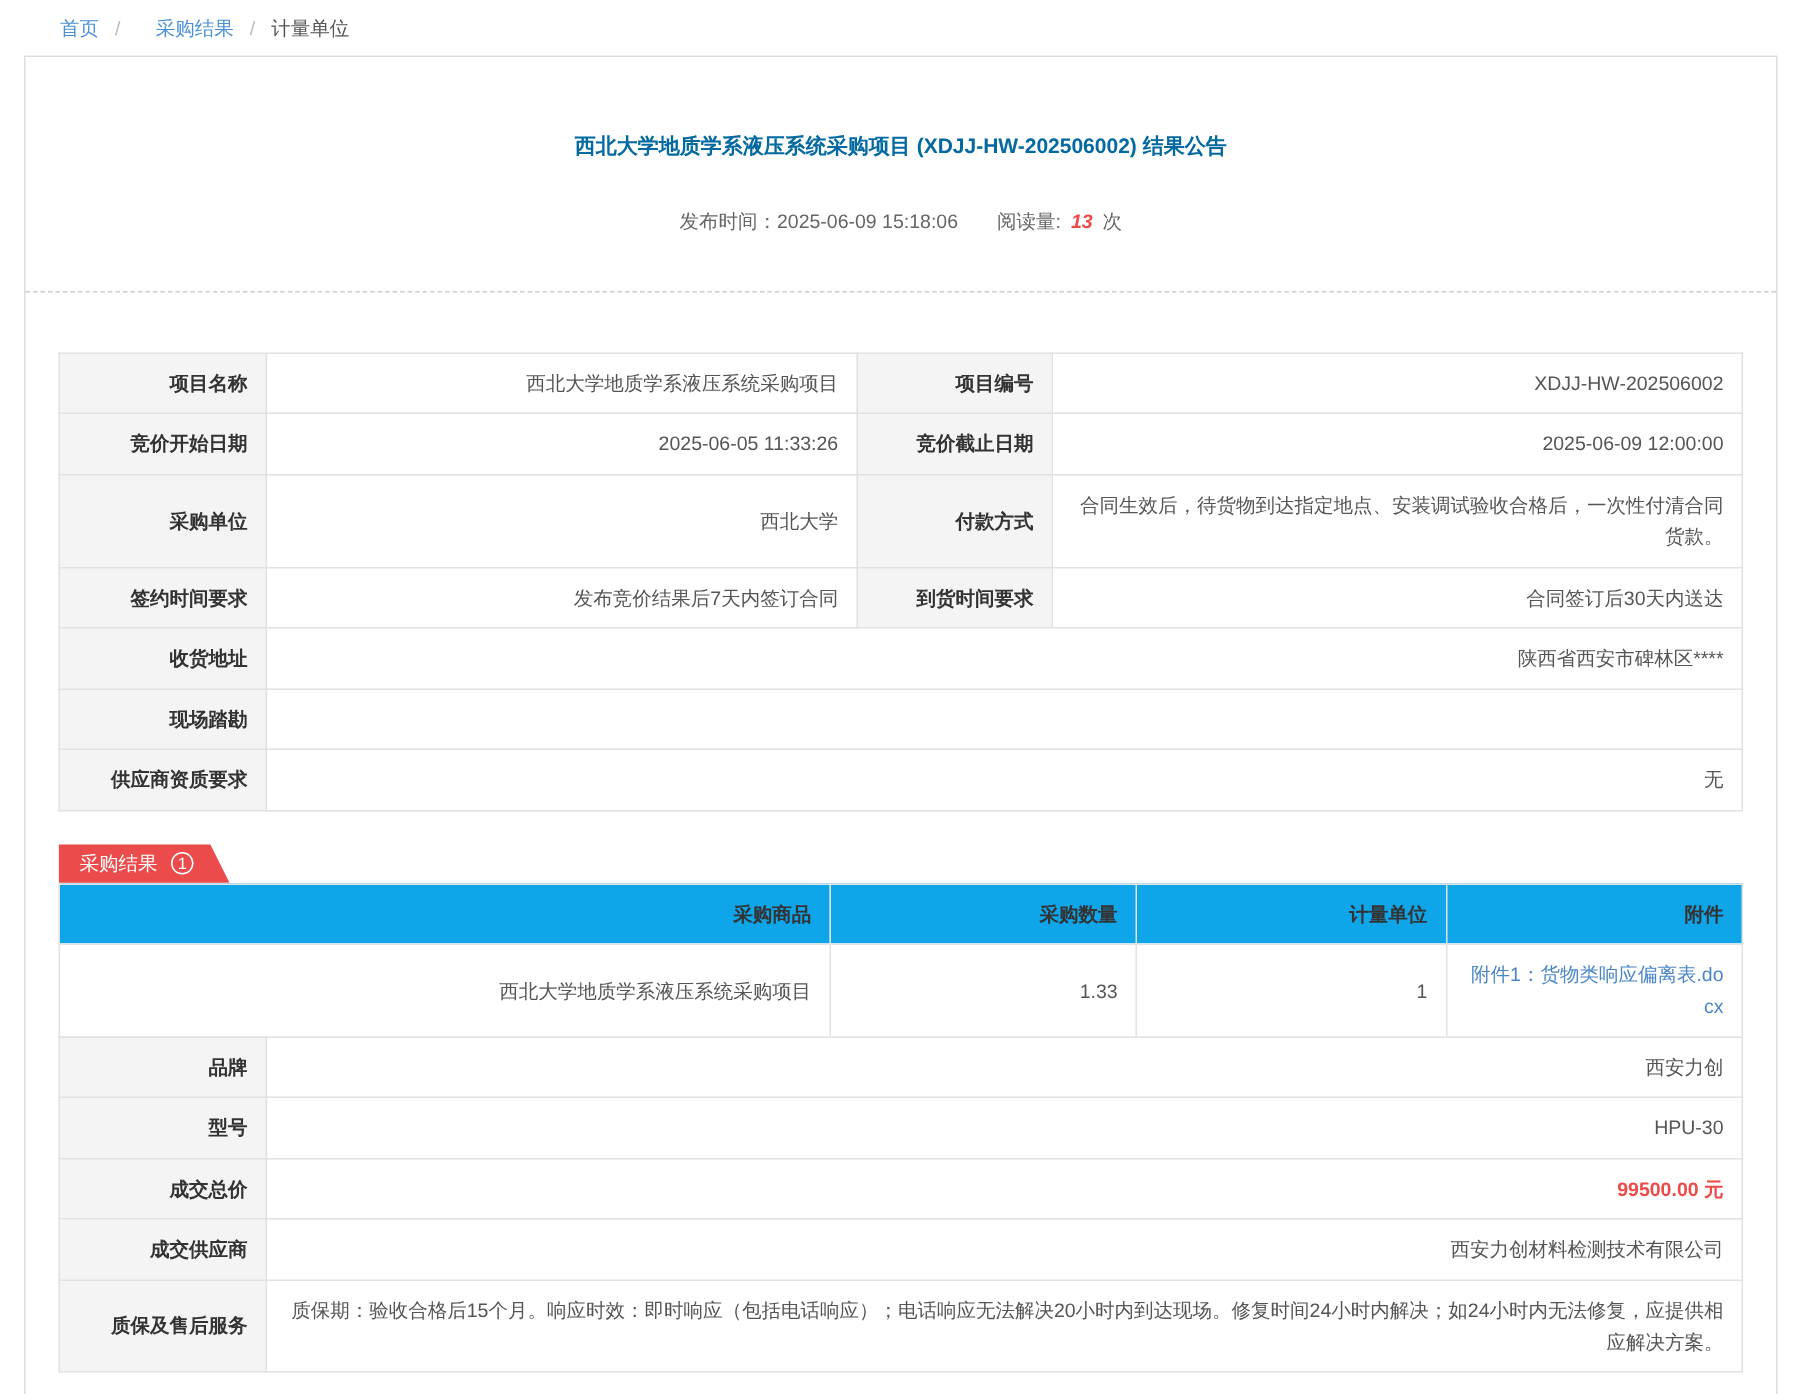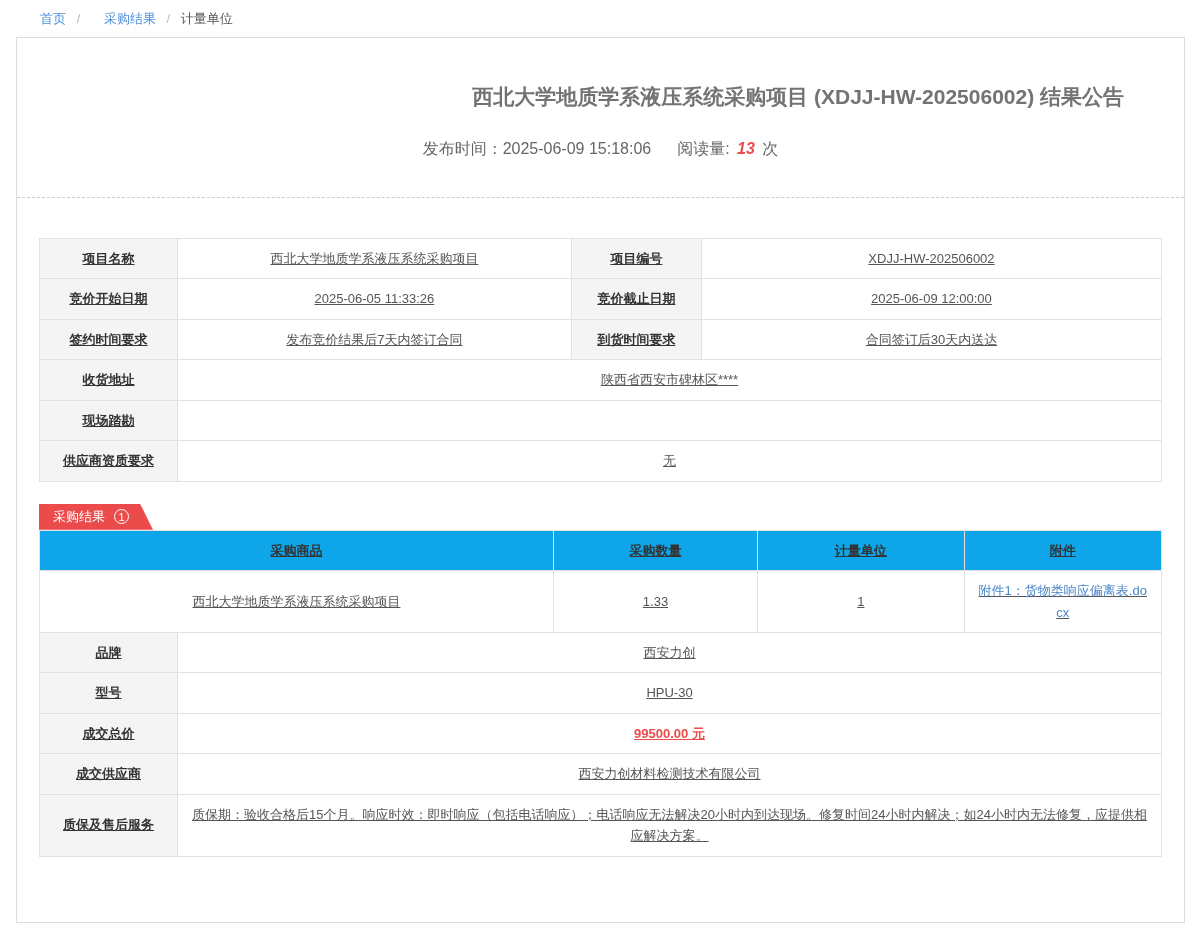--- a/index.html
+++ b/index.html
@@ -29,30 +29,30 @@
   
   .card {
     margin: 0 16px;
     background: #fff;
     border: 1px solid #ddd;
     padding-bottom: 56px;
     min-height: 886px;
   }
   .page-title {
     margin: 44px 60px 0;
-    text-align: right;
-    font-size: 21px;
+    text-align: center;
+    font-size: 14px;
     font-weight: bold;
-    color: #737373;
+    color: #0369a1;
     line-height: 30px;
   }
   .meta {
     margin-top: 27px;
     text-align: center;
-    font-size: 16px;
+    font-size: 13px;
     color: #666;
   }
   .meta .gap { display: inline-block; width: 26px; }
   .meta .views-num {
     color: #ee4a4a;
     font-style: italic;
     font-weight: bold;
     margin: 0 3px;
   }
   .dashed-sep {
@@ -66,24 +66,23 @@
     border-collapse: collapse;
     width: calc(100% - 44px);
     margin: 0 22px;
     font-size: 13px;
     table-layout: fixed;
   }
   th, td {
     border: 1px solid #e2e2e2;
     padding: 9px 12px;
     line-height: 1.65;
-    text-align: center;
+    text-align: right;
     vertical-align: middle;
     word-break: break-all;
-    text-decoration: underline;
   }
   th {
     background: #f4f4f4;
     font-weight: bold;
     color: #333;
   }
   td { color: #555; background: #fff; }
 
   .info-table { margin-top: 40px; }
 
@@ -160,20 +159,26 @@
         <th>项目编号</th>
         <td>XDJJ-HW-202506002</td>
       </tr>
       <tr>
         <th>竞价开始日期</th>
         <td>2025-06-05 11:33:26</td>
         <th>竞价截止日期</th>
         <td>2025-06-09 12:00:00</td>
       </tr>
       <tr>
+        <th>采购单位</th>
+        <td>西北大学</td>
+        <th>付款方式</th>
+        <td>合同生效后，待货物到达指定地点、安装调试验收合格后，一次性付清合同货款。</td>
+      </tr>
+      <tr>
         <th>签约时间要求</th>
         <td>发布竞价结果后7天内签订合同</td>
         <th>到货时间要求</th>
         <td>合同签订后30天内送达</td>
       </tr>
       <tr>
         <th>收货地址</th>
         <td colspan="3">陕西省西安市碑林区****</td>
       </tr>
       <tr>

